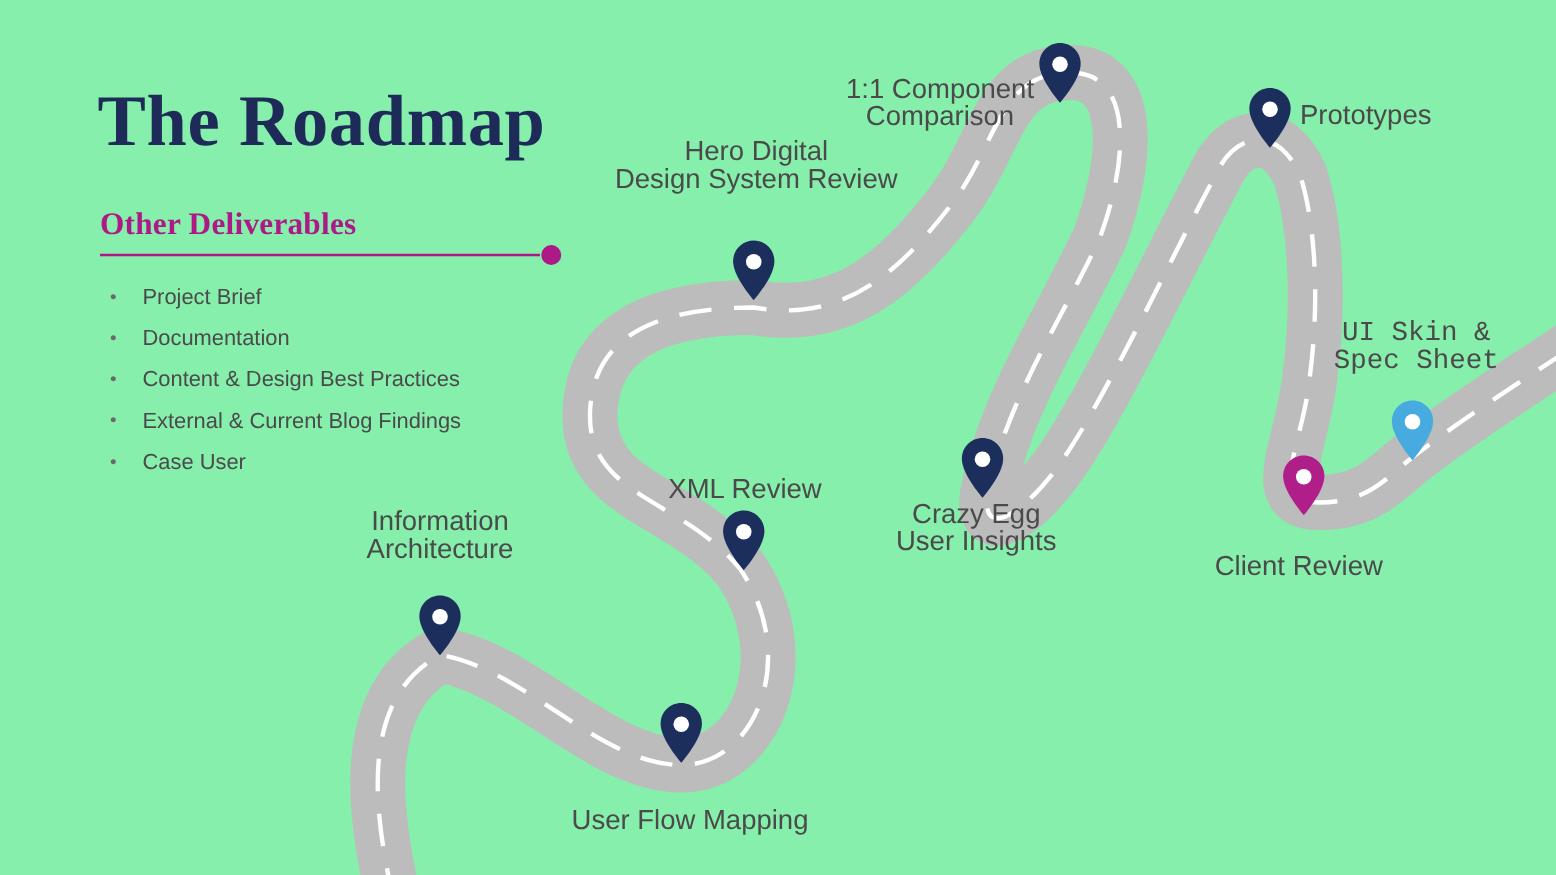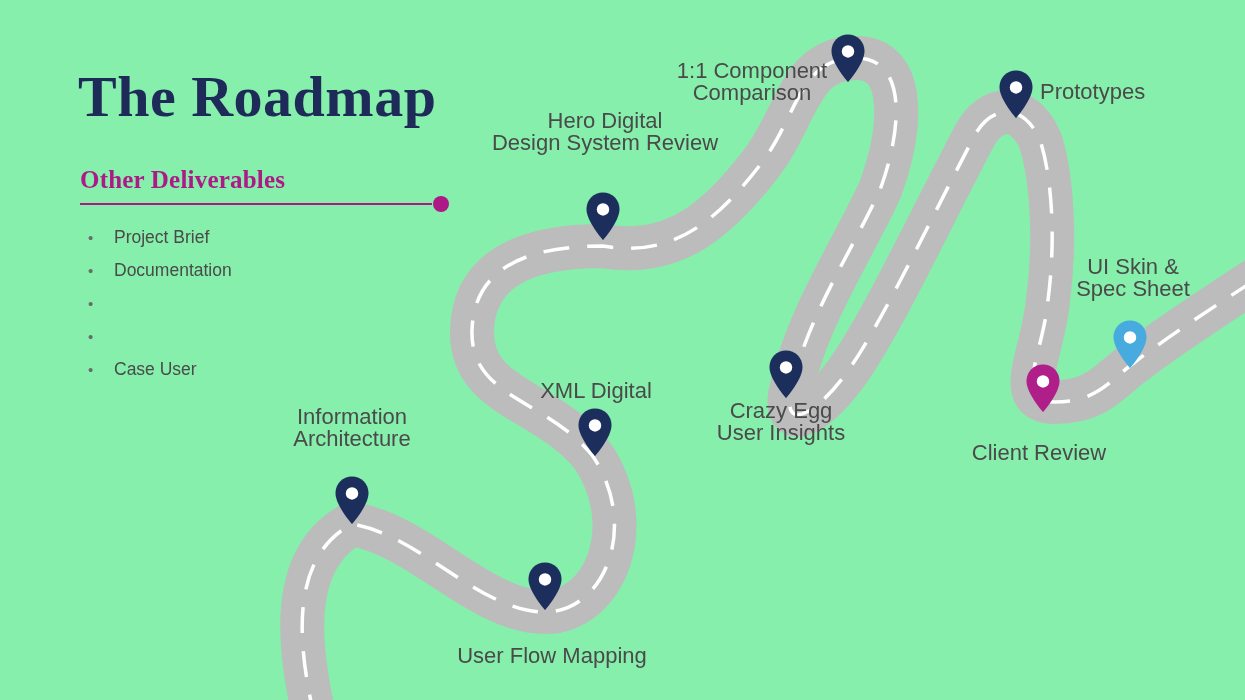--- a/index.html
+++ b/index.html
@@ -89,21 +89,21 @@
   .pin-uiskin  { left: 1111px; top: 319px; }
   
   .label-ia     { left: 242px;  top: 406px; width: 220px; }
   .label-ufm    { left: 442px;  top: 645px; width: 220px; }
   .label-xml    { left: 486px;  top: 380px; width: 220px; }
   .label-hero   { left: 472px;  top: 110px; width: 266px; }
   .label-comp   { left: 642px;  top: 60px;  width: 220px; }
   .label-crazy  { left: 671px;  top: 400px; width: 220px; }
   .label-proto  { left: 1040px; top: 81px;  width: 170px; text-align: left; }
   .label-client { left: 929px;  top: 442px; width: 220px; }
-  .label-uiskin { left: 1023px; top: 256px; width: 220px; }
+  .label-uiskin { left: 1023px; top: 256px; width: 220px; font-family: Liberation Mono, monospace; }
 </style>
 </head>
 <body>
 
 <div class="slide">
 
   <svg class="road-svg" viewBox="0 0 1245 700" fill="none">
     <path d="M 315 720
          C 300 655 285 560 352 524
          C 420 535 480 612 545 612
@@ -150,23 +150,25 @@
     <div class="bullet-row">
       <span class="bullet-dot">•</span>
       <span>Project Brief</span>
     </div>
     <div class="bullet-row">
       <span class="bullet-dot">•</span>
       <span>Documentation</span>
     </div>
     <div class="bullet-row">
       <span class="bullet-dot">•</span>
-    </div>
-    <div class="bullet-row">
-      <span class="bullet-dot">•</span>
+      <span>Content &amp; Design Best Practices</span>
+    </div>
+    <div class="bullet-row">
+      <span class="bullet-dot">•</span>
+      <span>External &amp; Current Blog Findings</span>
     </div>
     <div class="bullet-row">
       <span class="bullet-dot">•</span>
       <span>Case User</span>
     </div>
   </div>
 
   <div class="milestone">
     <div class="pin pin-ia">
       <svg viewBox="0 0 40 54">
@@ -188,21 +190,21 @@
     <div class="ms-label label-ufm">User Flow Mapping</div>
   </div>
 
   <div class="milestone">
     <div class="pin pin-xml">
       <svg viewBox="0 0 40 54">
           <path d="M20 1.5C10.3 1.5 2.5 9.3 2.5 19c0 13.2 17.5 33 17.5 33s17.5-19.8 17.5-33C37.5 9.3 29.7 1.5 20 1.5z" fill="#1b2e5c"></path>
           <circle cx="20" cy="19.5" r="6.6" fill="#ffffff"></circle>
         </svg>
     </div>
-    <div class="ms-label label-xml">XML Digital</div>
+    <div class="ms-label label-xml">XML Review</div>
   </div>
 
   <div class="milestone">
     <div class="pin pin-hero">
       <svg viewBox="0 0 40 54">
           <path d="M20 1.5C10.3 1.5 2.5 9.3 2.5 19c0 13.2 17.5 33 17.5 33s17.5-19.8 17.5-33C37.5 9.3 29.7 1.5 20 1.5z" fill="#1b2e5c"></path>
           <circle cx="20" cy="19.5" r="6.6" fill="#ffffff"></circle>
         </svg>
     </div>
     <div class="ms-label label-hero">Hero Digital

